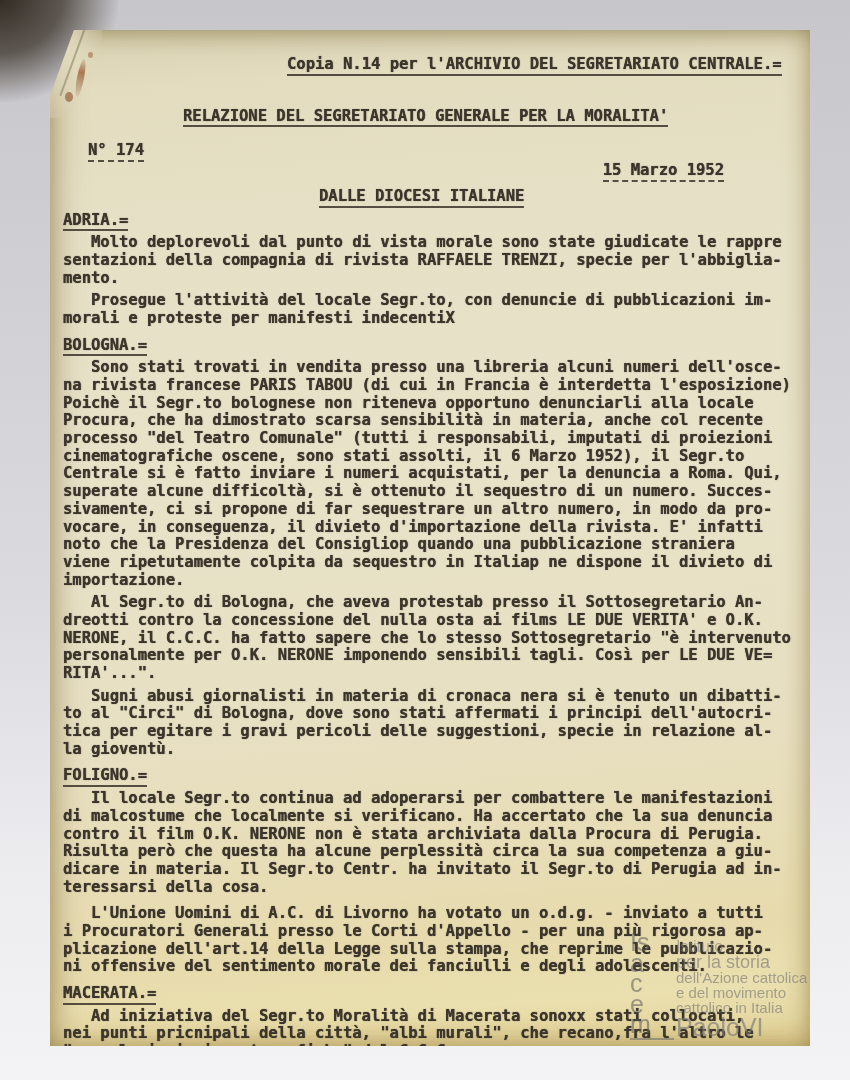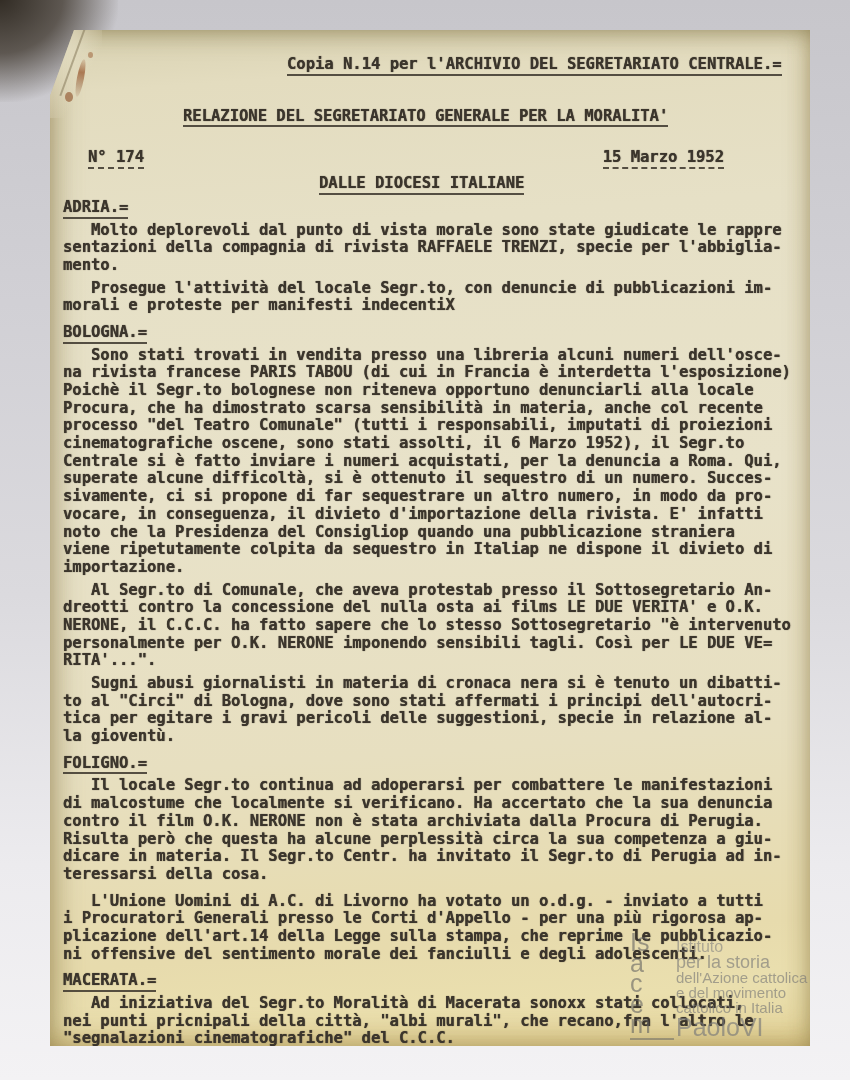--- a/index.html
+++ b/index.html
@@ -42,21 +42,21 @@
   .content{
     position:absolute;left:13px;top:0;width:747px;
     color:#3b352c;font-weight:bold;font-size:15.5px;line-height:17.7px;
     text-shadow:0 0 .7px rgba(59,53,44,.85), .5px .4px .9px rgba(59,53,44,.4);
   }
   .line{white-space:pre;height:17.7px;}
   .u{border-bottom:2px solid rgba(59,53,44,.85);display:inline-block;}
   .u-dash{border-bottom:2px dashed rgba(59,53,44,.85);display:inline-block;}
   .copy-line{margin-top:26px;margin-left:224px;white-space:pre;}
   .title-line{margin-top:32px;margin-left:120px;white-space:pre;}
-  .num-row{margin-top:22px;display:flex;white-space:pre;}
+  .num-row{margin-top:15px;display:flex;white-space:pre;flex-direction:column;}
   .doc-number{margin-left:25px;}
   .doc-date{margin-left:auto;margin-right:86px;}
   .subtitle-line{margin-top:6px;margin-left:256px;white-space:pre;}
   #sections{margin-top:4px;}
   .section{margin-top:9px;}
   .section:first-child{margin-top:0;}
   .sec-heading{margin-bottom:3px;height:17.7px;white-space:pre;}
   .para{margin-top:5px;}
   .para:first-of-type{margin-top:0;}
   .watermark{
@@ -120,21 +120,21 @@
               <div class="line">cinematografiche oscene, sono stati assolti, il 6 Marzo 1952), il Segr.to</div>
               <div class="line">Centrale si è fatto inviare i numeri acquistati, per la denuncia a Roma. Qui,</div>
               <div class="line">superate alcune difficoltà, si è ottenuto il sequestro di un numero. Succes-</div>
               <div class="line">sivamente, ci si propone di far sequestrare un altro numero, in modo da pro-</div>
               <div class="line">vocare, in conseguenza, il divieto d'importazione della rivista. E' infatti</div>
               <div class="line">noto che la Presidenza del Consigliop quando una pubblicazione straniera</div>
               <div class="line">viene ripetutamente colpita da sequestro in Italiap ne dispone il divieto di</div>
               <div class="line">importazione.</div>
             </div>
             <div class="para">
-              <div class="line">   Al Segr.to di Comunale, che aveva protestab presso il Sottosegretario An-</div>
+              <div class="line">   Al Segr.to di Bologna, che aveva protestab presso il Sottosegretario An-</div>
               <div class="line">dreotti contro la concessione del nulla osta ai films LE DUE VERITA' e O.K.</div>
               <div class="line">NERONE, il C.C.C. ha fatto sapere che lo stesso Sottosegretario "è intervenuto</div>
               <div class="line">personalmente per O.K. NERONE imponendo sensibili tagli. Così per LE DUE VE=</div>
               <div class="line">RITA'...".</div>
             </div>
             <div class="para">
               <div class="line">   Sugni abusi giornalisti in materia di cronaca nera si è tenuto un dibatti-</div>
               <div class="line">to al "Circi" di Bologna, dove sono stati affermati i principi dell'autocri-</div>
               <div class="line">tica per egitare i gravi pericoli delle suggestioni, specie in relazione al-</div>
               <div class="line">la gioventù.</div>

